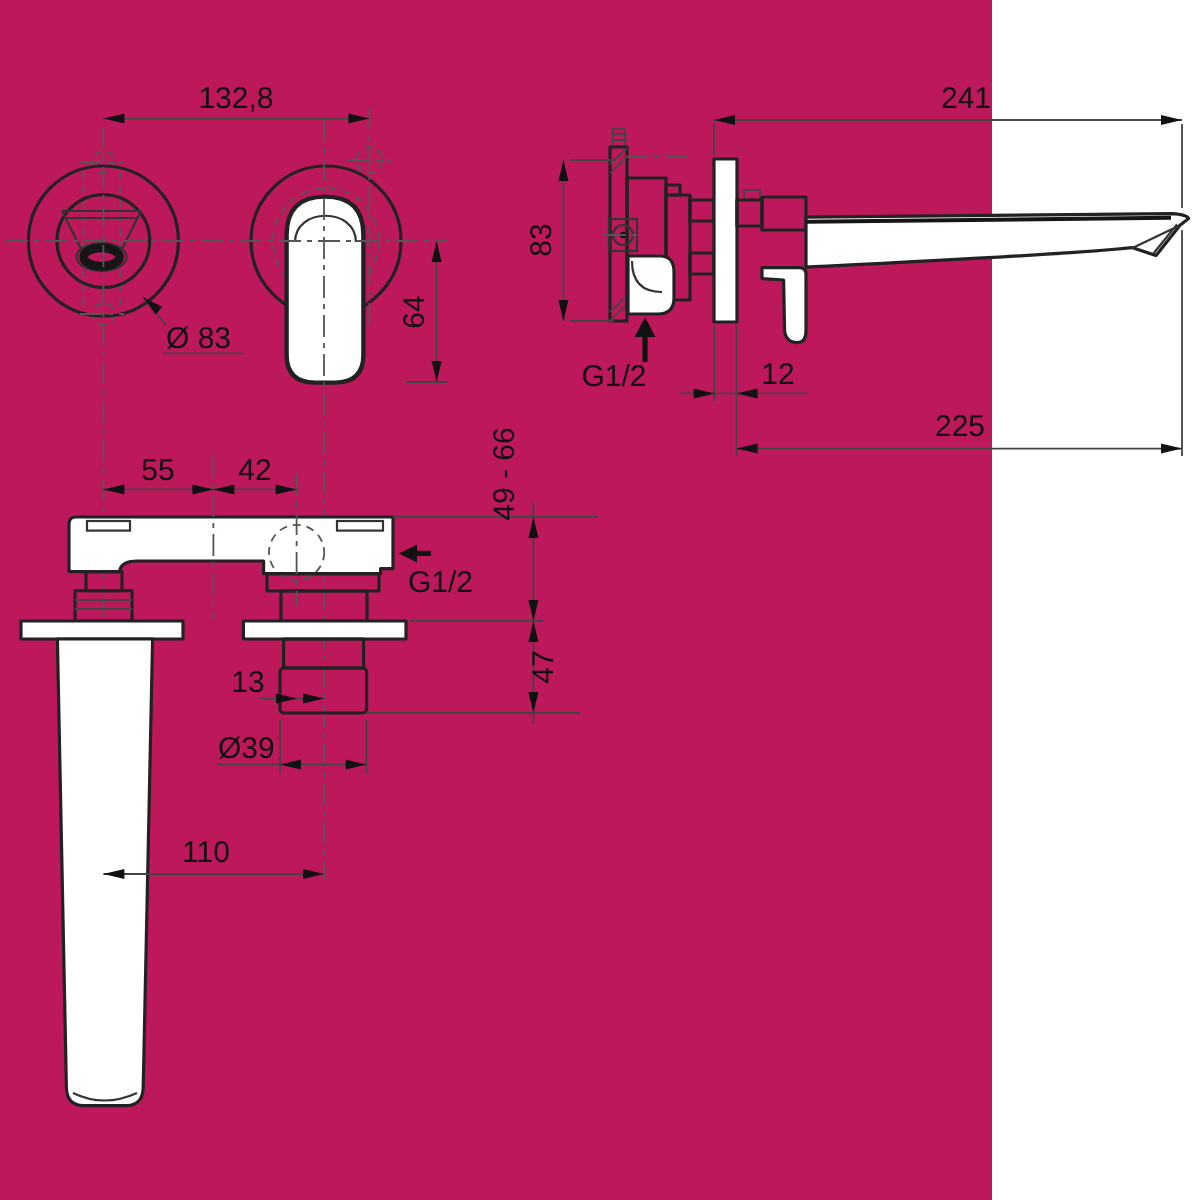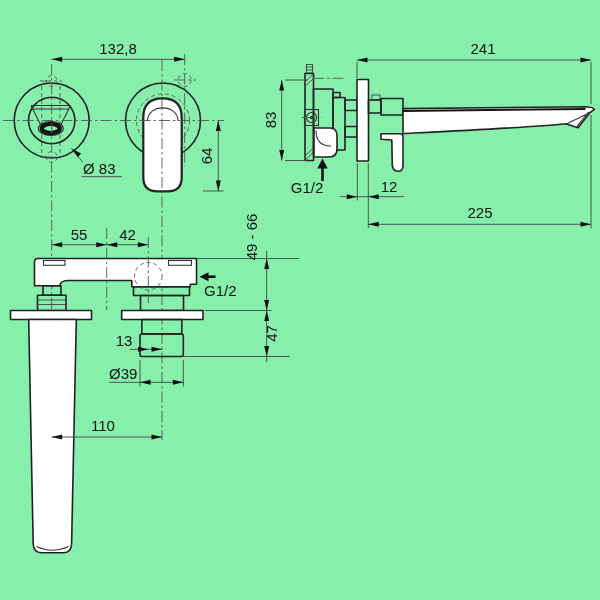--- a/index.html
+++ b/index.html
@@ -1,16 +1,16 @@
 <!DOCTYPE html>
 <html><head>
 <meta charset="utf-8">
 <style>
   html,body{margin:0;padding:0;background:#fff;}
-  .stage{width:600px;height:600px;background:#86efac;position:relative;font-family:"Liberation Sans",sans-serif;}
+  .stage{width:496px;height:600px;background:#be185d;position:relative;font-family:"Liberation Sans",sans-serif;}
   svg{display:block;}
   .ol{fill:none;stroke:#222;stroke-width:1.6;stroke-linejoin:round;}
   .olw{fill:#fff;stroke:#222;stroke-width:1.6;stroke-linejoin:round;}
   .olw2{fill:#fff;stroke:#222;stroke-width:2.2;stroke-linejoin:round;}
   .det{fill:none;stroke:#333;stroke-width:1.1;}
   .thin{fill:none;stroke:#444;stroke-width:0.9;}
   .dash{fill:none;stroke:#555;stroke-width:0.9;stroke-dasharray:4 3;}
   .cl{fill:none;stroke:#555;stroke-width:0.9;stroke-dasharray:11 3 2.5 3;}
   .arr{fill:#111;stroke:none;}
   text{font-family:"Liberation Sans",sans-serif;font-size:15px;fill:#111;}

